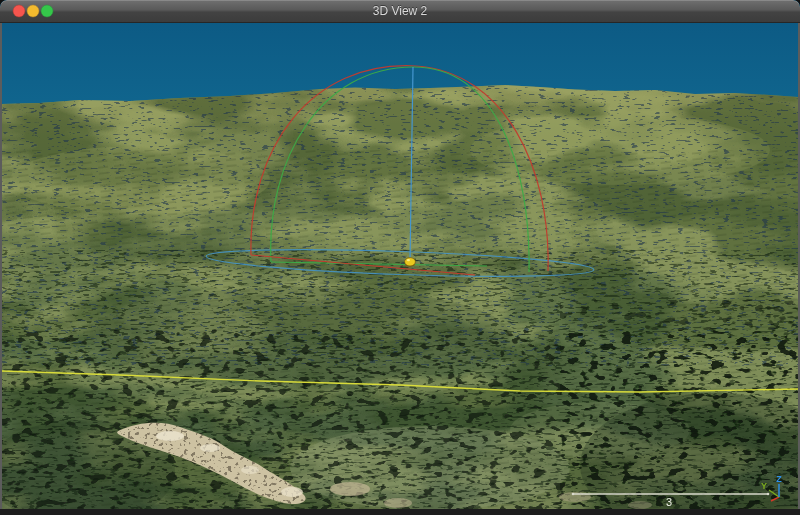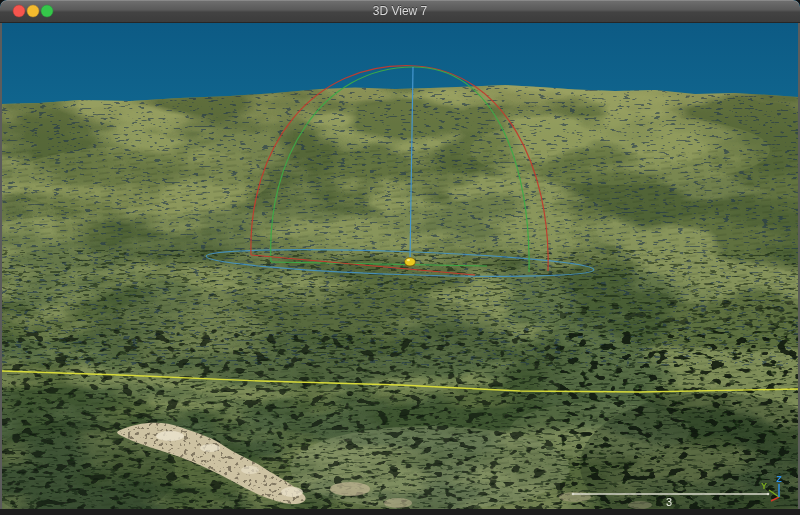--- a/index.html
+++ b/index.html
@@ -23,21 +23,21 @@
 <body>
 
 <div class="window">
 
   <div class="titlebar">
     <svg class="lights" width="54" height="22" viewBox="0 0 54 22">
       <circle cx="13" cy="11" r="6" stroke="#b33c34" stroke-width="0.5" fill="#f5554e"></circle>
       <circle cx="27" cy="11" r="6" stroke="#b8892a" stroke-width="0.5" fill="#f3ba2e"></circle>
       <circle cx="41" cy="11" r="6" stroke="#2a953d" stroke-width="0.5" fill="#35c64a"></circle>
     </svg>
-    <span class="title">3D View 7</span>
+    <span class="title">3D View 2</span>
   </div>
 
   <div class="viewport">
   <svg width="800" height="493" viewBox="0 22 800 493">
     <defs>
       <linearGradient id="skyGrad" x1="0" y1="22" x2="0" y2="110" gradientUnits="userSpaceOnUse">
         <stop offset="0" stop-color="#0b5681"></stop>
             <stop offset="1" stop-color="#126a92"></stop>
       </linearGradient>
       <linearGradient id="terrGrad" x1="0" y1="85" x2="0" y2="510" gradientUnits="userSpaceOnUse">

